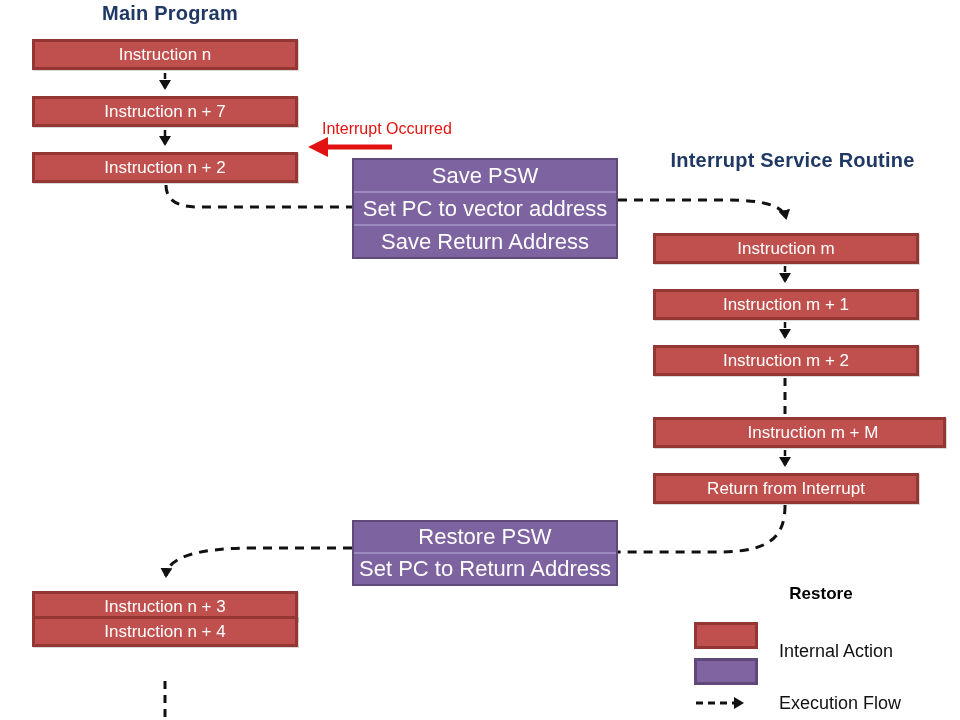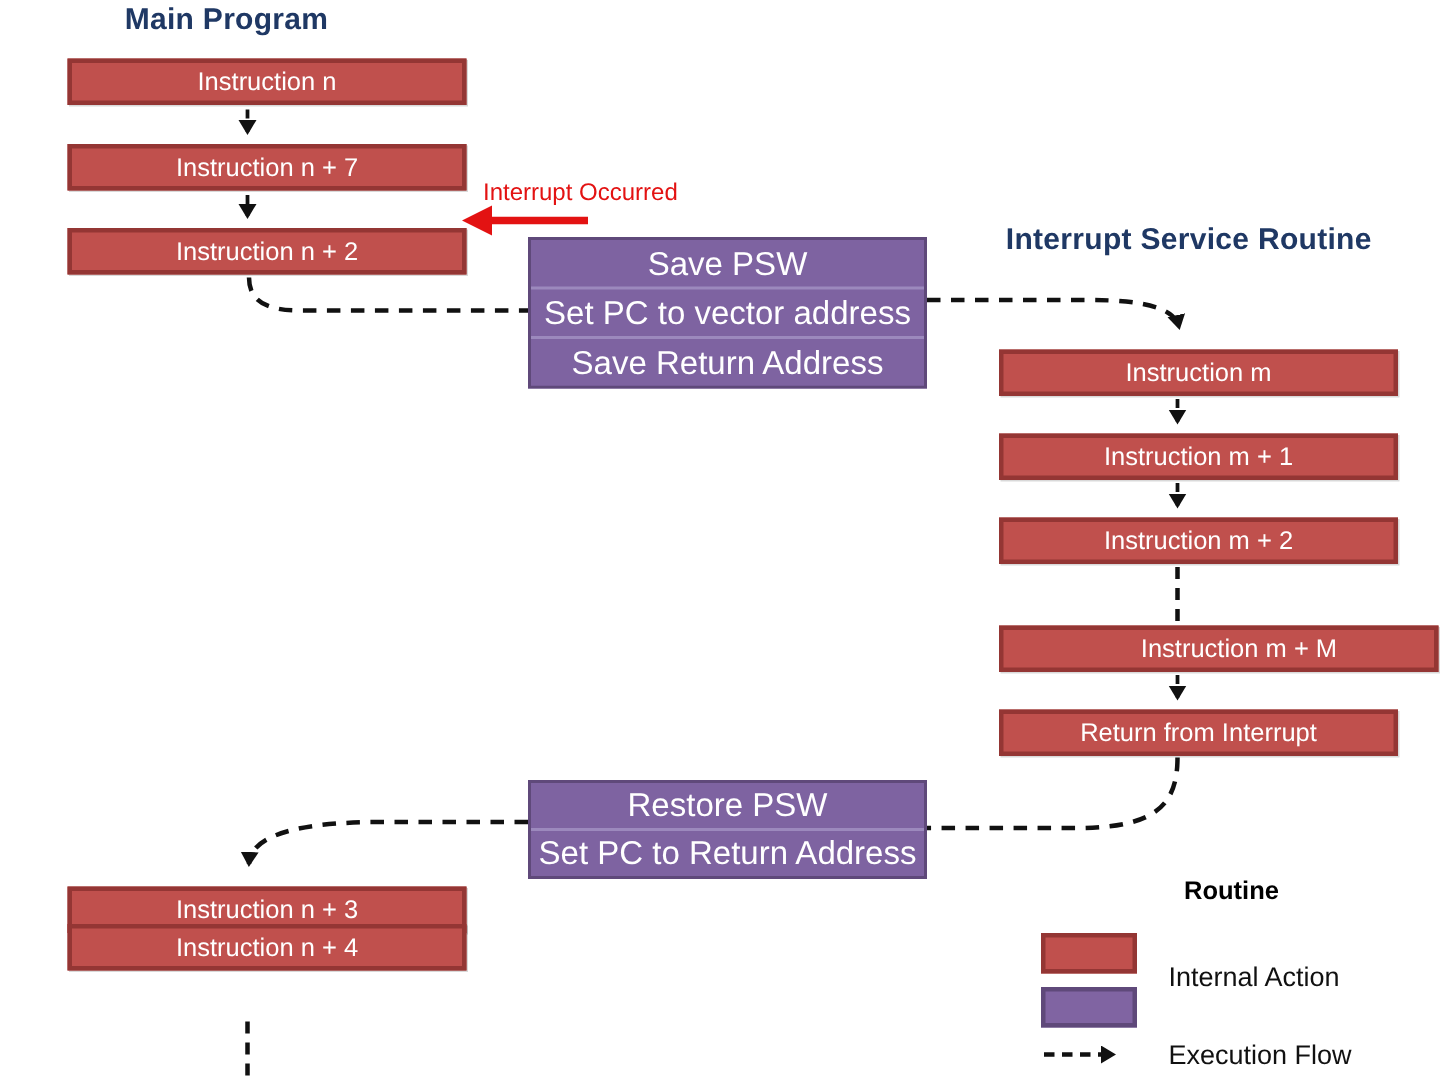--- a/index.html
+++ b/index.html
@@ -9,21 +9,20 @@
   }
   .abs{position:absolute;}
   .title{
     color:#1F3864;font-size:20px;font-weight:600;text-align:center;letter-spacing:.2px;
   }
   .fw-box{
     position:absolute;left:32px;width:260px;height:25px;
     background:#C0504D;border:3px solid #943634;
     color:#ffffff;font-size:17px;line-height:25px;text-align:center;
     box-shadow:1px 1px 0 rgba(0,0,0,.15);
-    margin-left:13px;
   }
   .fw-box.right{left:653px;}
   .ia-stack{
     position:absolute;left:352px;width:262px;
     background:#8064A2;border:2px solid #5F497A;
   }
   .ia-row{
     height:31px;line-height:31px;color:#ffffff;font-size:22px;text-align:center;
     background:#7E63A1;
   }
@@ -80,21 +79,21 @@
     <path d="M785,505 C785,537 770,551 722,552 L618,552" stroke="#111111" stroke-width="3" stroke-dasharray="9 7" fill="none"></path>
     <path d="M352,548 L254,548 C198,548 167,557 166,576" stroke="#111111" stroke-width="3" stroke-dasharray="9 7" fill="none" marker-end="url(#ah)"></path>
 
     <path d="M392,147 L314,147" stroke="#E31212" stroke-width="5" fill="none" marker-end="url(#ahr)"></path>
 
     <path d="M696,703 L742,703" stroke="#111111" stroke-width="3" stroke-dasharray="7 5" fill="none" marker-end="url(#ah)"></path>
   </svg>
 
   <div class="layer">
 
-    <div class="abs title" style="left:26px;top:2px;width:250px;">Main Program</div>
+    <div class="abs title" style="left:45px;top:2px;width:250px;">Main Program</div>
     <div class="abs title" style="left:655px;top:149px;width:275px;">Interrupt Service Routine</div>
 
     <div class="fw-box" style="top:39px;">Instruction n</div>
     <div class="fw-box" style="top:96px;">Instruction n + 7</div>
     <div class="fw-box" style="top:152px;">Instruction n + 2</div>
 
     <div class="interrupt-label">Interrupt Occurred</div>
 
     <div class="ia-stack" style="top:158px;">
       <div class="ia-row">Save PSW</div>
@@ -109,21 +108,21 @@
     <div class="fw-box right" style="top:473px;">Return from Interrupt</div>
 
     <div class="ia-stack small" style="top:520px;">
       <div class="ia-row">Restore PSW</div>
       <div class="ia-row">Set PC to Return Address</div>
     </div>
 
     <div class="fw-box" style="top:591px;">Instruction n + 3</div>
     <div class="fw-box" style="top:616px;">Instruction n + 4</div>
 
-    <div class="legend-title">Routine</div>
+    <div class="legend-title">Restore</div>
 
     <div class="legend-swatch firmware" style="top:622px;"></div>
 
     <div class="legend-swatch internal" style="top:658px;"></div>
     <div class="legend-label" style="top:638px;">Internal Action</div>
 
     <div class="legend-label" style="top:690px;">Execution Flow</div>
   </div>
 
 </div>

